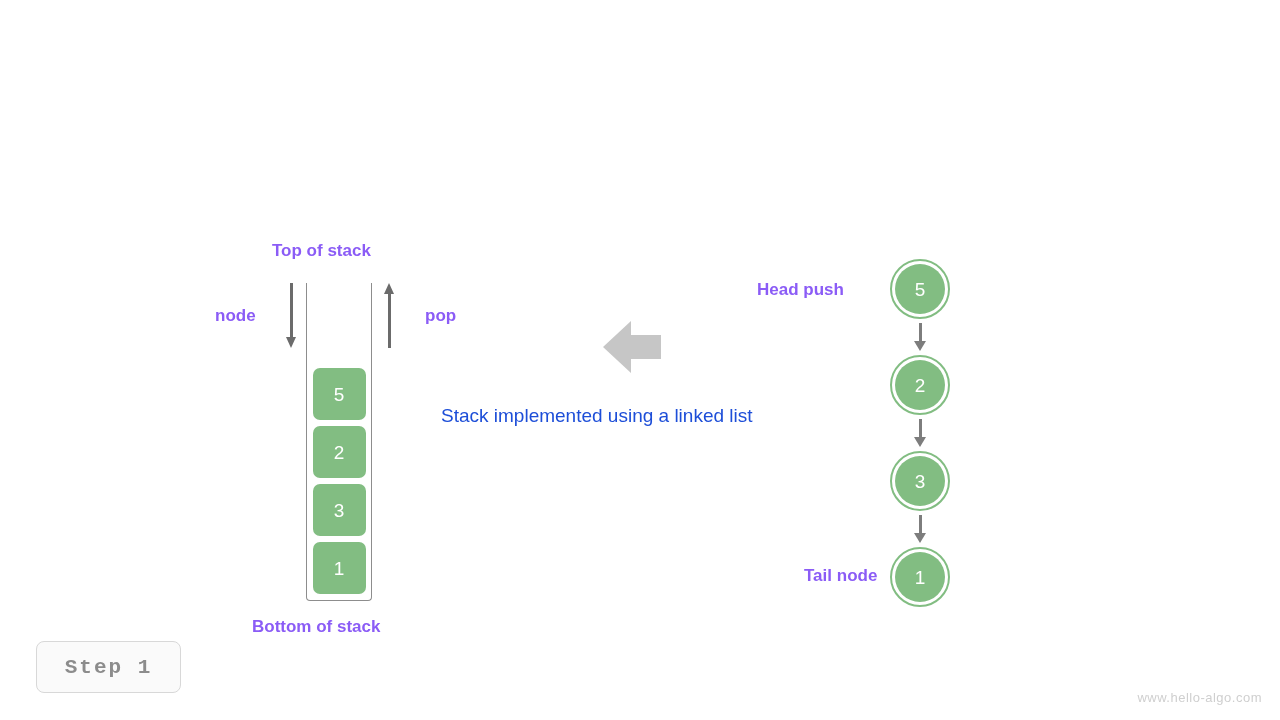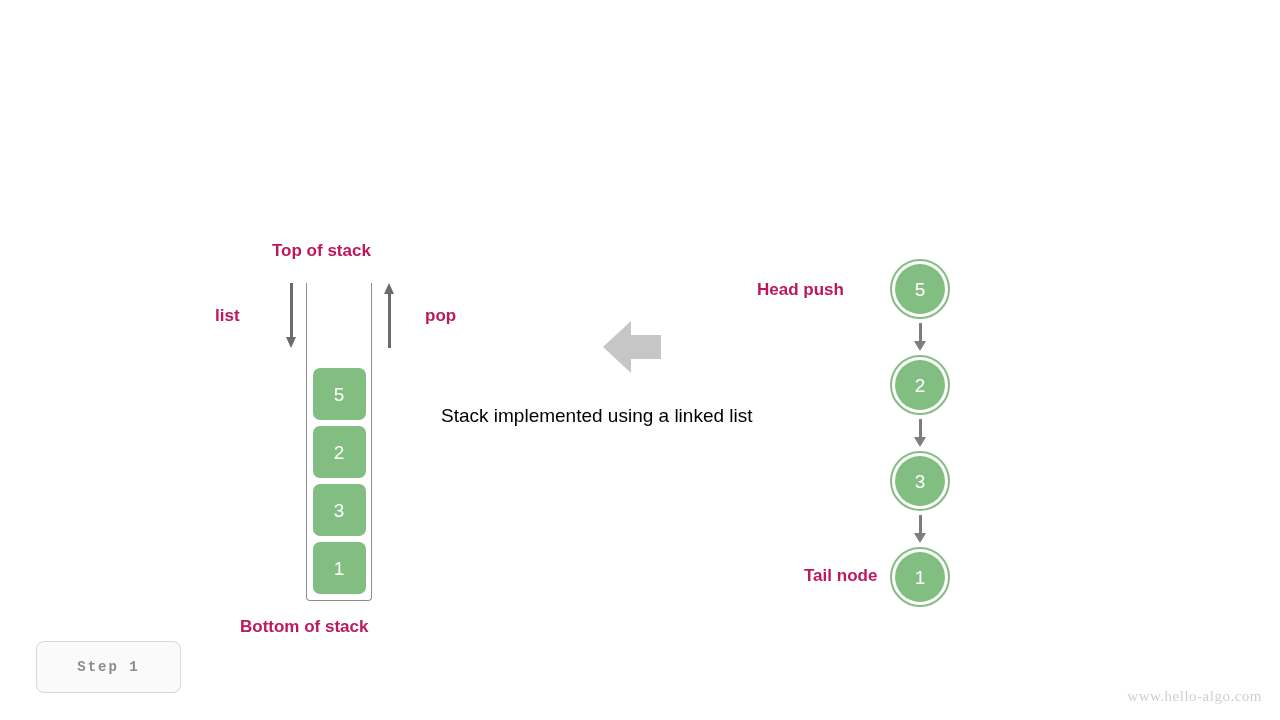--- a/index.html
+++ b/index.html
@@ -18,28 +18,28 @@
     position: absolute;
     inset: 0;
   }
 
   
   .label-bold {
     position: absolute;
     font-family: "Liberation Sans", sans-serif;
     font-weight: bold;
     font-size: 17px;
-    color: #be185d;
+    color: #8b5cf6;
     white-space: nowrap;
   }
   .label-muted {
     position: absolute;
     font-family: "Liberation Sans", sans-serif;
     font-size: 19px;
-    color: #000000;
+    color: #1d4ed8;
     white-space: nowrap;
   }
 
   
   #stack-container {
     position: absolute;
     left: 306px;
     top: 283px;
     width: 66px;
     height: 318px;
@@ -184,47 +184,47 @@
     top: 641px;
     width: 145px;
     height: 52px;
     border: 1.5px solid #d8d8d8;
     border-radius: 8px;
     background: #fafafa;
     display: flex;
     align-items: center;
     justify-content: center;
     font-family: "Liberation Mono", monospace;
-    font-size: 14px;
+    font-size: 21px;
     font-weight: bold;
     letter-spacing: 2px;
     color: #8c8c8c;
     box-sizing: border-box;
   }
 
   
   #watermark {
     position: absolute;
     right: 18px;
     bottom: 15px;
-    font-family: Liberation Serif, serif;
-    font-size: 15px;
+    font-family: Liberation Sans, sans-serif;
+    font-size: 13px;
     color: #cfcfcf;
     letter-spacing: 0.5px;
     white-space: nowrap;
   }
 </style>
 </head>
 <body>
 
 <div class="canvas">
 
   <div class="label-bold" style="left:272px; top:241px;">Top of stack</div>
 
-  <div class="label-bold" style="left:215px; top:306px;">list</div>
+  <div class="label-bold" style="left:215px; top:306px;">node</div>
 
   <div class="label-bold" style="left:425px; top:306px;">pop</div>
 
   <div class="v-arrow" id="push-arrow">
     <div class="shaft"></div>
     <div class="head"></div>
   </div>
 
   <div class="v-arrow" id="pop-arrow">
     <div class="shaft"></div>
@@ -233,21 +233,21 @@
 
   <div id="stack-container">
     <div id="stack-items">
       <div class="stack-cell">5</div>
       <div class="stack-cell">2</div>
       <div class="stack-cell">3</div>
       <div class="stack-cell">1</div>
     </div>
   </div>
 
-  <div class="label-bold" style="left:240px; top:617px;">Bottom of stack</div>
+  <div class="label-bold" style="left:252px; top:617px;">Bottom of stack</div>
 
   <svg id="transform-arrow" viewBox="0 0 58 54">
     <polygon points="0,27 28,1 28,15 58,15 58,39 28,39 28,53" fill="#c6c6c6"></polygon>
   </svg>
 
   <div class="label-muted" style="left:441px; top:405px;">Stack implemented using a linked list</div>
 
   <div class="label-bold" style="left:757px; top:280px;">Head push</div>
 
   <div class="label-bold" style="left:766px; top:566px;margin-left:38px;">Tail node</div>

